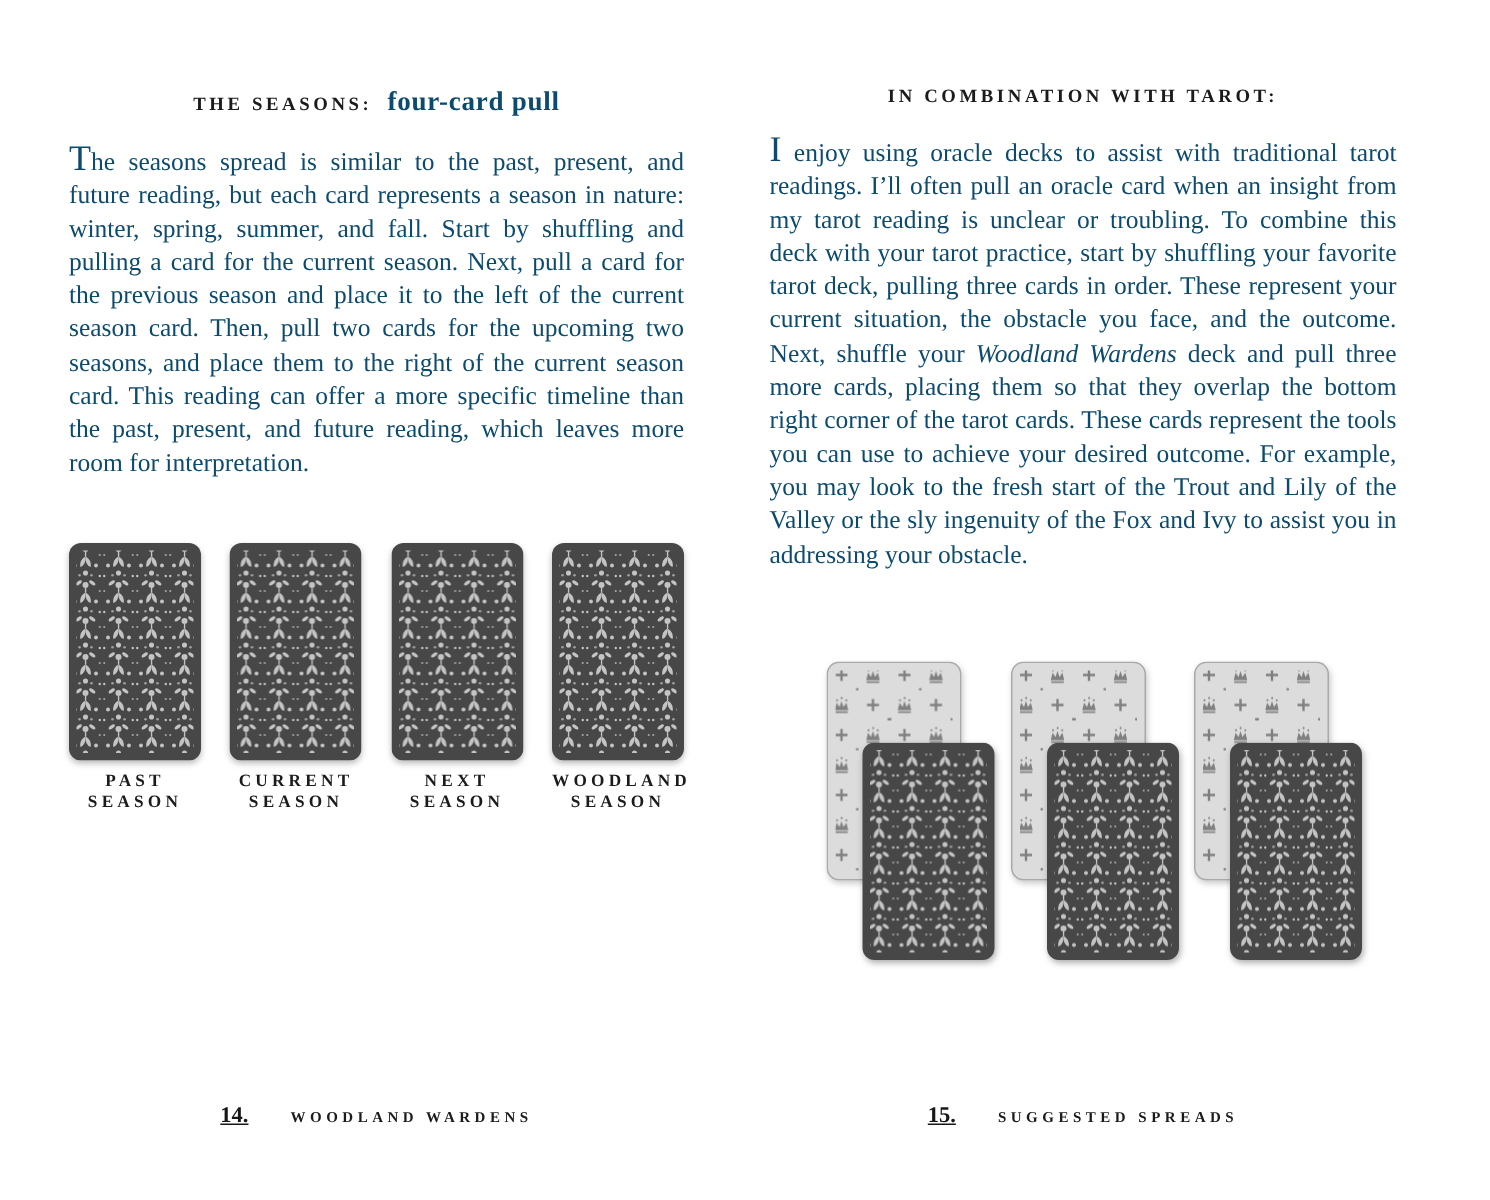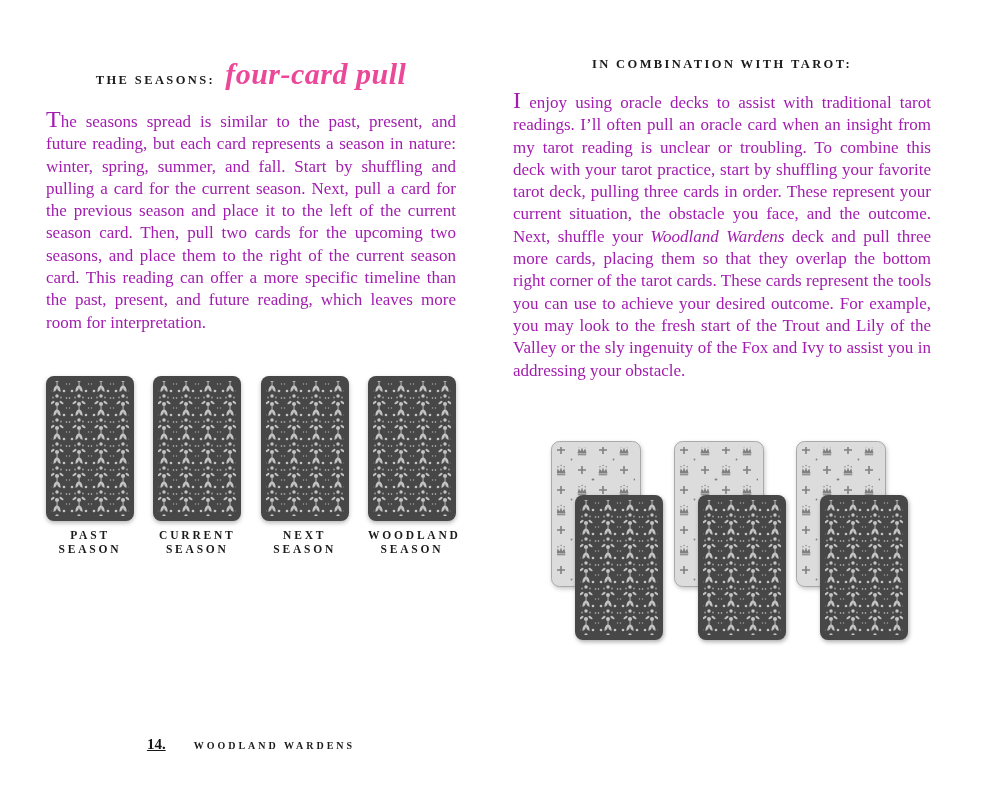--- a/index.html
+++ b/index.html
@@ -20,28 +20,28 @@
   .page-header {
     margin-top: 57px;
     display: flex; justify-content: center; align-items: baseline;
     gap: 10px; white-space: nowrap;
   }
   .kicker {
     font-size: 12.5px; font-weight: 700;
     letter-spacing: 2.4px; color: #1b1b1b;
   }
   .spread-title {
-    font-size: 30px; font-style: italic; font-weight: 700;
-    letter-spacing: 0.5px; color: #ec4899;
+    font-size: 18px; font-weight: 700;
+    letter-spacing: 0.5px; color: #0c4a6e;
   }
 
   .bodytext {
     margin: 16px 0 0 0;
     font-size: 17px; line-height: 22.3px;
-    text-align: justify; color: #a21caf;
+    text-align: justify; color: #0c4a6e;
   }
   .initial { font-size: 24px; line-height: 1; }
 
   
   .cards-row {
     margin-top: 42px;
     display: flex; justify-content: space-between;
   }
   .card-slot { width: 88px; text-align: center; }
   .card-svg { display: block; filter: drop-shadow(0 2px 2px rgba(0,0,0,0.28)); }
@@ -212,13 +212,17 @@
     <div class="pair pair-3">
       <svg class="tarot-card" width="90" height="146">
           <use href="#tarot-card"></use>
         </svg>
       <svg class="oracle-over" width="90" height="145">
           <use href="#oracle-card"></use>
         </svg>
     </div>
   </div>
 
+  <div class="page-footer">
+    <span class="page-number">15.</span>
+    <span class="section-title">SUGGESTED SPREADS</span>
+  </div>
 </div>
 
 </body></html>

